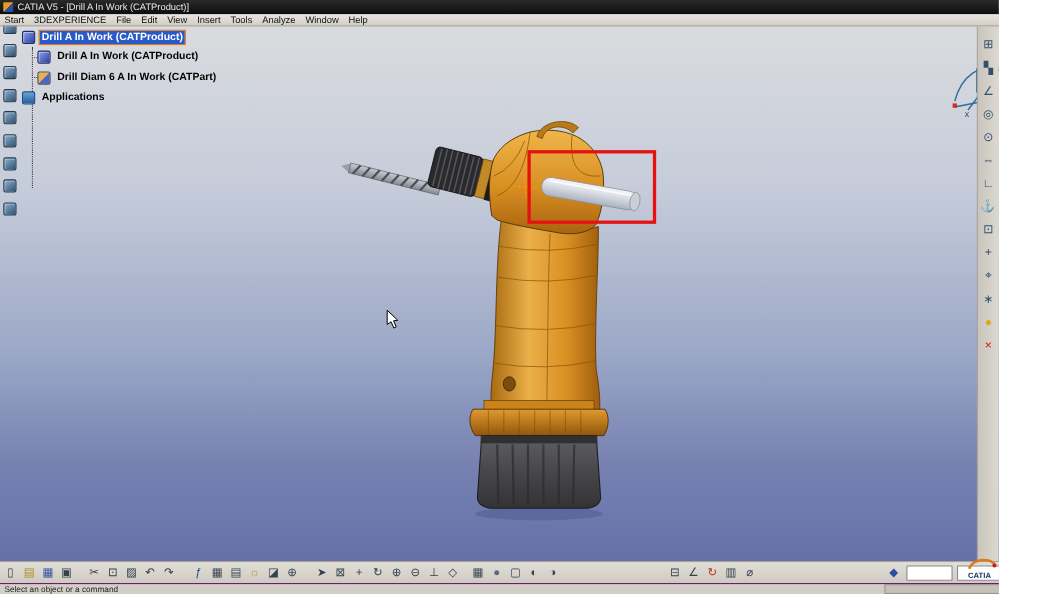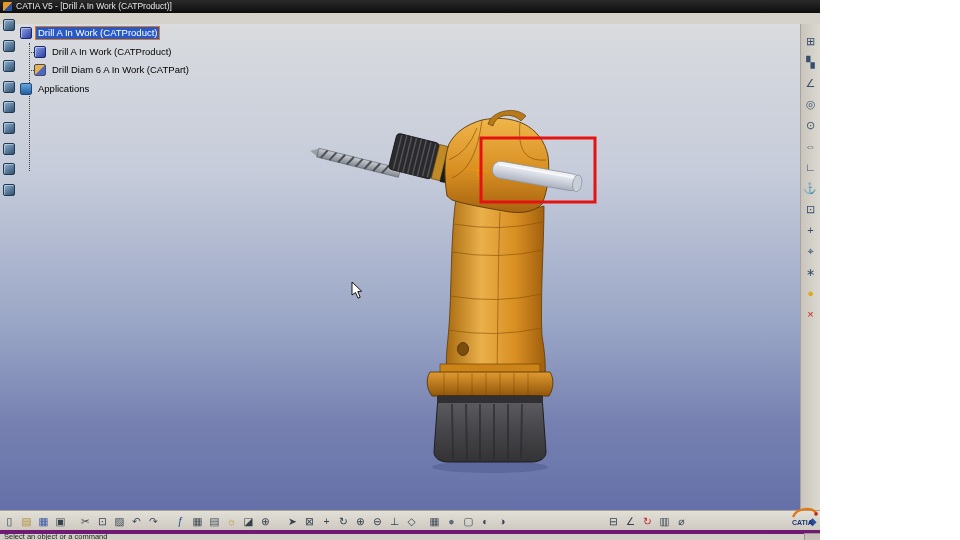--- a/index.html
+++ b/index.html
@@ -1,36 +1,36 @@
 <!DOCTYPE html>
 <html><head>
 <meta charset="utf-8">
 <style>
   html,body{margin:0;padding:0;}
   body{font-family:"Liberation Sans",sans-serif;-webkit-font-smoothing:antialiased;}
-  #app{position:relative;width:820px;height:540px;overflow:hidden;background:#d5d2ca;user-select:none;}
+  #app{position:relative;width:908px;height:540px;overflow:hidden;background:#d5d2ca;user-select:none;}
 
   
   #titlebar{position:absolute;top:0;left:0;width:960px;height:13px;background:linear-gradient(180deg,#2a2a2a,#0d0d0d);display:flex;align-items:center;color:#e6e6e6;z-index:20;}
   #app-icon{width:9px;height:9px;margin:0 4px 0 3px;background:linear-gradient(135deg,#e89a20 50%,#2b4fa0 50%);border-radius:1px;flex:none;}
   #title-text{font-size:8.5px;line-height:13px;white-space:nowrap;}
   #win-controls{margin-left:auto;display:flex;}
   .wbtn{width:16px;height:13px;font-size:8px;line-height:12px;text-align:center;color:#d8d8d8;}
 
   
   #menubar{position:absolute;top:13px;left:0;width:960px;height:11px;background:linear-gradient(180deg,#e8e5de,#d2cfc7);border-bottom:1px solid #a9a59d;display:flex;align-items:center;padding-left:4px;box-sizing:border-box;z-index:20;}
   .mitem{font-size:8.5px;line-height:11px;color:#111;margin-right:9px;white-space:nowrap;}
 
   
   #viewport{position:absolute;top:24px;left:0;width:940px;height:486px;background:linear-gradient(180deg,#d9dbde 0%,#c6ccda 30%,#9aa6c6 62%,#7681b1 82%,#6570a8 100%);z-index:1;}
   #scene{position:absolute;top:0;left:0;width:960px;height:540px;pointer-events:none;z-index:2;}
 
   
   #tree{position:absolute;left:20px;top:27px;z-index:4;}
-  .trow{position:relative;display:flex;align-items:flex-start;height:13px;margin-bottom:5.5px;white-space:nowrap;}
+  .trow{position:relative;display:flex;align-items:center;height:13px;margin-bottom:5.5px;white-space:nowrap;font-weight:bold;}
   .trow.child{padding-left:14px;}
   .trow.child::before{content:"";position:absolute;left:9px;top:6px;width:5px;border-top:1px dotted #3f3f3f;}
   #treeline{position:absolute;left:9px;top:16px;height:128px;border-left:1px dotted #3f3f3f;}
   .nicon{width:12px;height:12px;flex:none;margin-right:4px;box-sizing:border-box;}
   .nicon.product{background:linear-gradient(135deg,#8fa2e8,#2b3f9e);border:1px solid #1c2a6e;border-radius:2px;box-shadow:inset 1px 1px 0 rgba(255,255,255,.45);}
   .nicon.part{background:linear-gradient(135deg,#eab24a 48%,#4a66c8 52%);border:1px solid #4a4a55;border-radius:2px;}
   .nicon.constraints{background:linear-gradient(135deg,#e2e6ec,#8a94a4);border:1px solid #5d6470;border-radius:6px;}
   .nicon.applications{background:linear-gradient(180deg,#63a6da,#265e9e);border:1px solid #1c4a80;border-radius:2px;}
   .tlabel{font-size:9.5px;color:#000;padding:0 2px;line-height:12px;}
   .trow.selected .tlabel{background:#2859c8;color:#fff;outline:1px solid #e07818;}
@@ -43,21 +43,21 @@
   #right-toolbar{position:absolute;top:24px;right:0;width:20px;height:486px;background:linear-gradient(90deg,#c9c5bd,#dcd9d1);border-left:1px solid #a8a49c;z-index:5;padding-top:4px;box-sizing:border-box;}
   .ricon{width:16px;height:16px;margin:5px auto 0 auto;font-size:11px;line-height:16px;text-align:center;color:#35506e;}
 
   
   #bottom-toolbar{position:absolute;top:510px;left:0;width:960px;height:20px;background:linear-gradient(180deg,#e2dfd7,#cdc9c1);border-top:1px solid #a8a49c;display:flex;align-items:center;z-index:5;}
   .bgroup{display:flex;gap:2px;align-items:center;}
   .bicon{width:15px;height:15px;font-size:10.5px;line-height:15px;text-align:center;color:#35424e;}
   .pbox{height:12px;background:#fff;border:1px solid #8a8a8a;border-radius:1px;}
 
   
-  #statusbar{position:absolute;top:530px;left:0;width:960px;height:10px;background:#d2cfc7;border-top:4px solid #701a75;display:flex;align-items:center;justify-content:space-between;padding:0 4px;box-sizing:border-box;z-index:5;gap:32px;}
+  #statusbar{position:absolute;top:530px;left:0;width:960px;height:10px;background:#d2cfc7;border-top:1px solid #701a75;display:flex;align-items:center;justify-content:space-between;padding:0 4px;box-sizing:border-box;z-index:5;gap:32px;}
   #status-msg{font-size:7.5px;color:#222;line-height:10px;}
   #status-box{width:150px;height:7px;background:#c6c2ba;border:1px solid #9a968e;}
 
   
   #subtitle{position:absolute;top:517px;left:50%;transform:translateX(-50%);background:rgba(8,8,8,.92);color:#fff;font-size:12px;line-height:15px;padding:3px 11px;border-radius:2px;white-space:nowrap;z-index:60;}
 
   
   #catia-logo{position:absolute;right:1px;top:505px;width:30px;height:25px;z-index:56;}
 </style>
 </head>
@@ -68,20 +68,32 @@
   <div id="titlebar">
     <span id="app-icon"></span>
     <span id="title-text">CATIA V5 - [Drill A In Work (CATProduct)]</span>
     <span id="win-controls">
       <span class="wbtn">–</span>
       <span class="wbtn">▢</span>
       <span class="wbtn">×</span>
     </span>
   </div>
 
+  <div id="menubar">
+      <div class="mitem">Start</div>
+      <div class="mitem">3DEXPERIENCE</div>
+      <div class="mitem">File</div>
+      <div class="mitem">Edit</div>
+      <div class="mitem">View</div>
+      <div class="mitem">Insert</div>
+      <div class="mitem">Tools</div>
+      <div class="mitem">Analyze</div>
+      <div class="mitem">Window</div>
+      <div class="mitem">Help</div>
+    </div>
 
   <div id="viewport"></div>
 
   <svg id="scene" viewBox="0 0 960 540">
     <defs>
       <linearGradient id="bodyH" x1="0" y1="0" x2="1" y2="0">
         <stop offset="0" stop-color="#a86a10"></stop>
           <stop offset="0.35" stop-color="#eab04a"></stop>
         <stop offset="0.7" stop-color="#d88f22"></stop>
           <stop offset="1" stop-color="#a05e0c"></stop>

